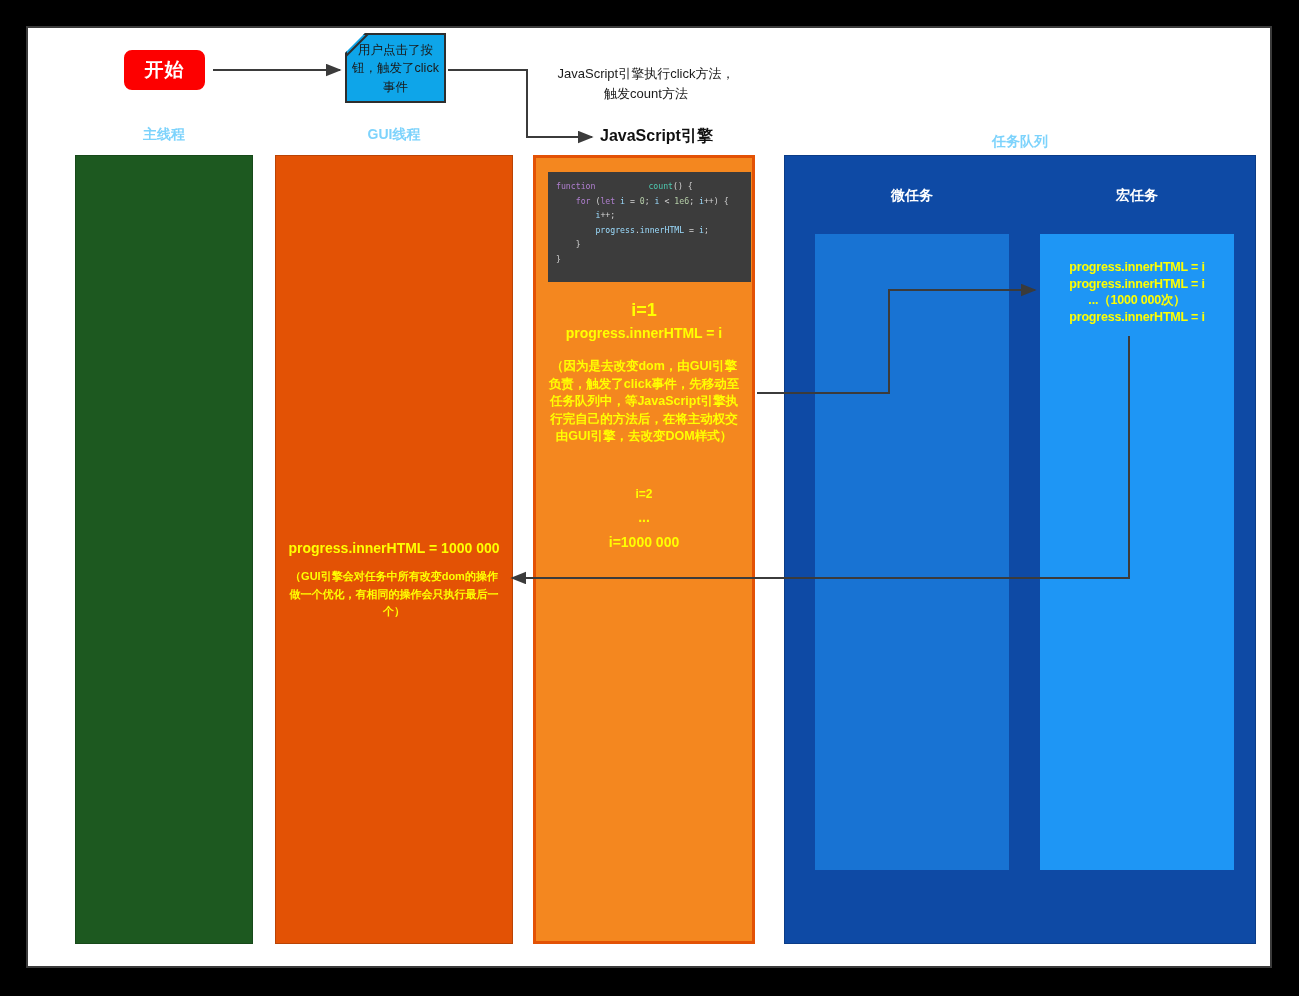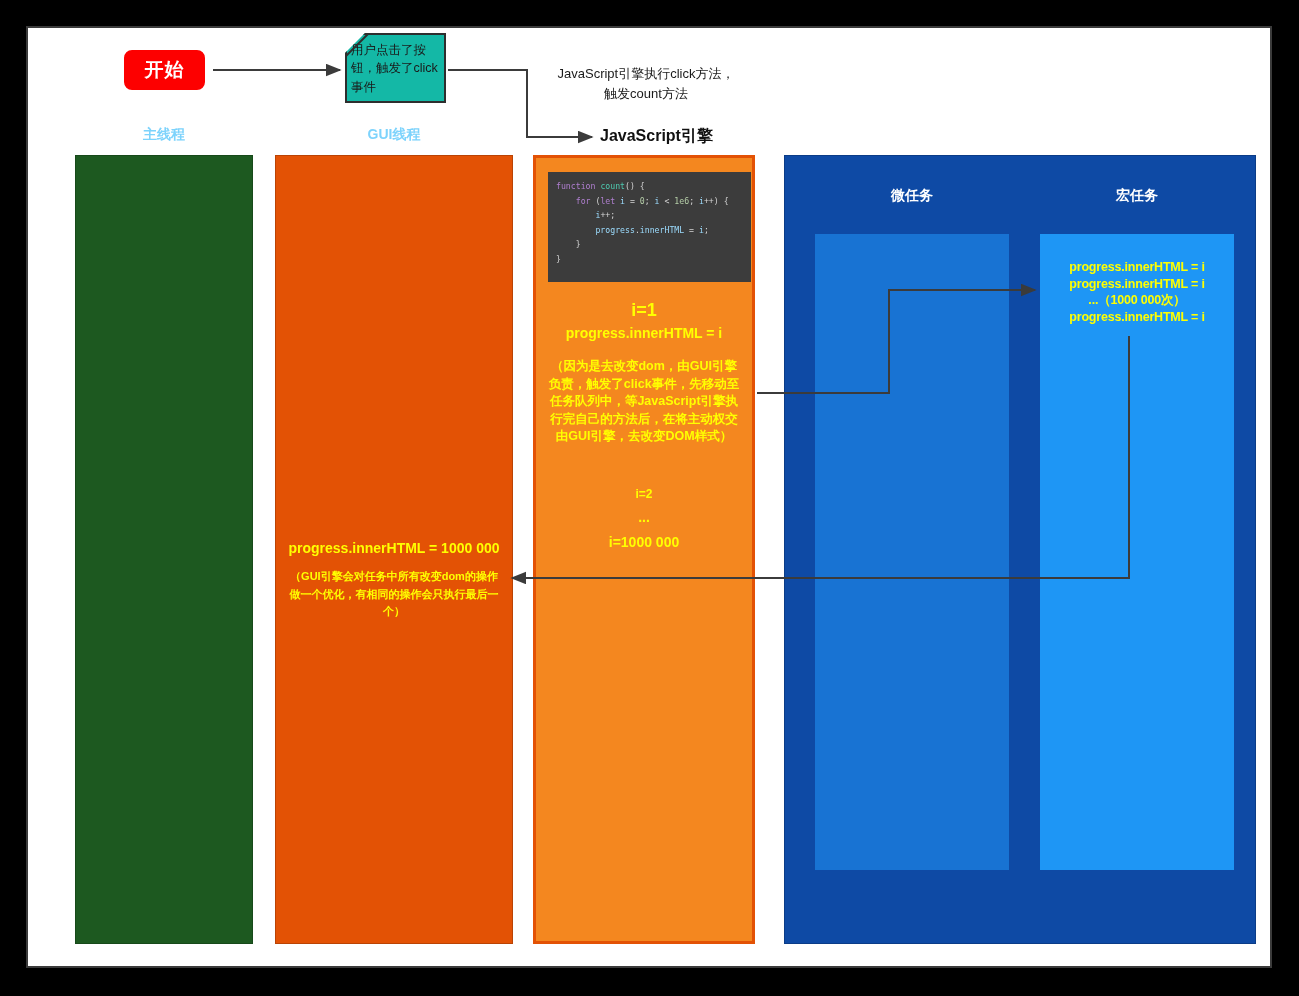--- a/index.html
+++ b/index.html
@@ -30,24 +30,25 @@
     border: 6px solid #ffffff;
     border-radius: 14px;
     display: flex; align-items: center; justify-content: center;
     color: #ffffff; font-weight: bold; font-size: 19px;
     letter-spacing: 1px;
   }
 
   
   #note-box {
     left: 345px; top: 33px; width: 101px; height: 70px;
-    background: #14b8a6;
+    background: #0ea5e9;
     border: 2px solid #2e2e2e;
     border-top-left-radius: 0;
     display: flex; align-items: center; justify-content: center;
+    text-align: center;
     font-size: 12.5px; line-height: 1.45; color: #1a1a1a;
     padding: 3px 4px 2px 4px;
     clip-path: polygon(20px 0, 100% 0, 100% 100%, 0 100%, 0 20px);
   }
   #note-fold {
     left: 345px; top: 33px; width: 24px; height: 24px;
     pointer-events: none;
   }
 
   
@@ -69,21 +70,21 @@
     left: 548px; top: 172px; width: 203px; height: 110px;
     background: #3c3c3c;
     font-family: "DejaVu Sans Mono", "Liberation Mono", monospace;
     font-size: 8.2px; line-height: 14.5px;
     padding: 7px 0 0 8px;
     color: #d4d4d4;
     white-space: pre;
     overflow: hidden;
   }
   .tok-kw   { color: #b07fd0; }
-  .tok-fn   { color: #4ec9b0; }
+  .tok-fn   { color: #4ec9b0; margin-left: 48px; }
   .tok-num  { color: #b5cea8; }
   .tok-var  { color: #9cdcfe; }
   .tok-pl   { color: #d4d4d4; }
 
   
   .ytext { color: #ffff00; font-weight: bold; text-align: center; }
 
   #js-i1      { left: 533px; top: 300px; width: 222px; font-size: 18px; }
   #js-inner   { left: 533px; top: 325px; width: 222px; font-size: 14px; }
   #js-note    { left: 545px; top: 358px; width: 198px; font-size: 12.5px; line-height: 17.5px; }
@@ -139,20 +140,21 @@
     <path d="M 23 1 L 1 23" stroke="#2e2e2e" stroke-width="2" fill="none"></path>
   </svg>
 
   <div class="abs" id="js-caption">
     <span>JavaScript引擎执行click方法，触发count方法</span>
   </div>
 
   <div class="abs col-title" style="left:75px; top:126px; width:178px;">主线程</div>
   <div class="abs col-title" style="left:275px; top:126px; width:238px;">GUI线程</div>
   <div class="abs col-title" id="js-engine-label">JavaScript引擎</div>
+  <div class="abs col-title" id="queue-title">任务队列</div>
 
   <div class="abs column" id="col-main"></div>
   <div class="abs column" id="col-gui"></div>
   <div class="abs column" id="col-js"></div>
   <div class="abs column" id="col-queue"></div>
 
   <div class="abs sub-title" id="micro-title">微任务</div>
   <div class="abs sub-title" id="macro-title">宏任务</div>
   <div class="abs" id="micro-box"></div>
   <div class="abs" id="macro-box"></div>

